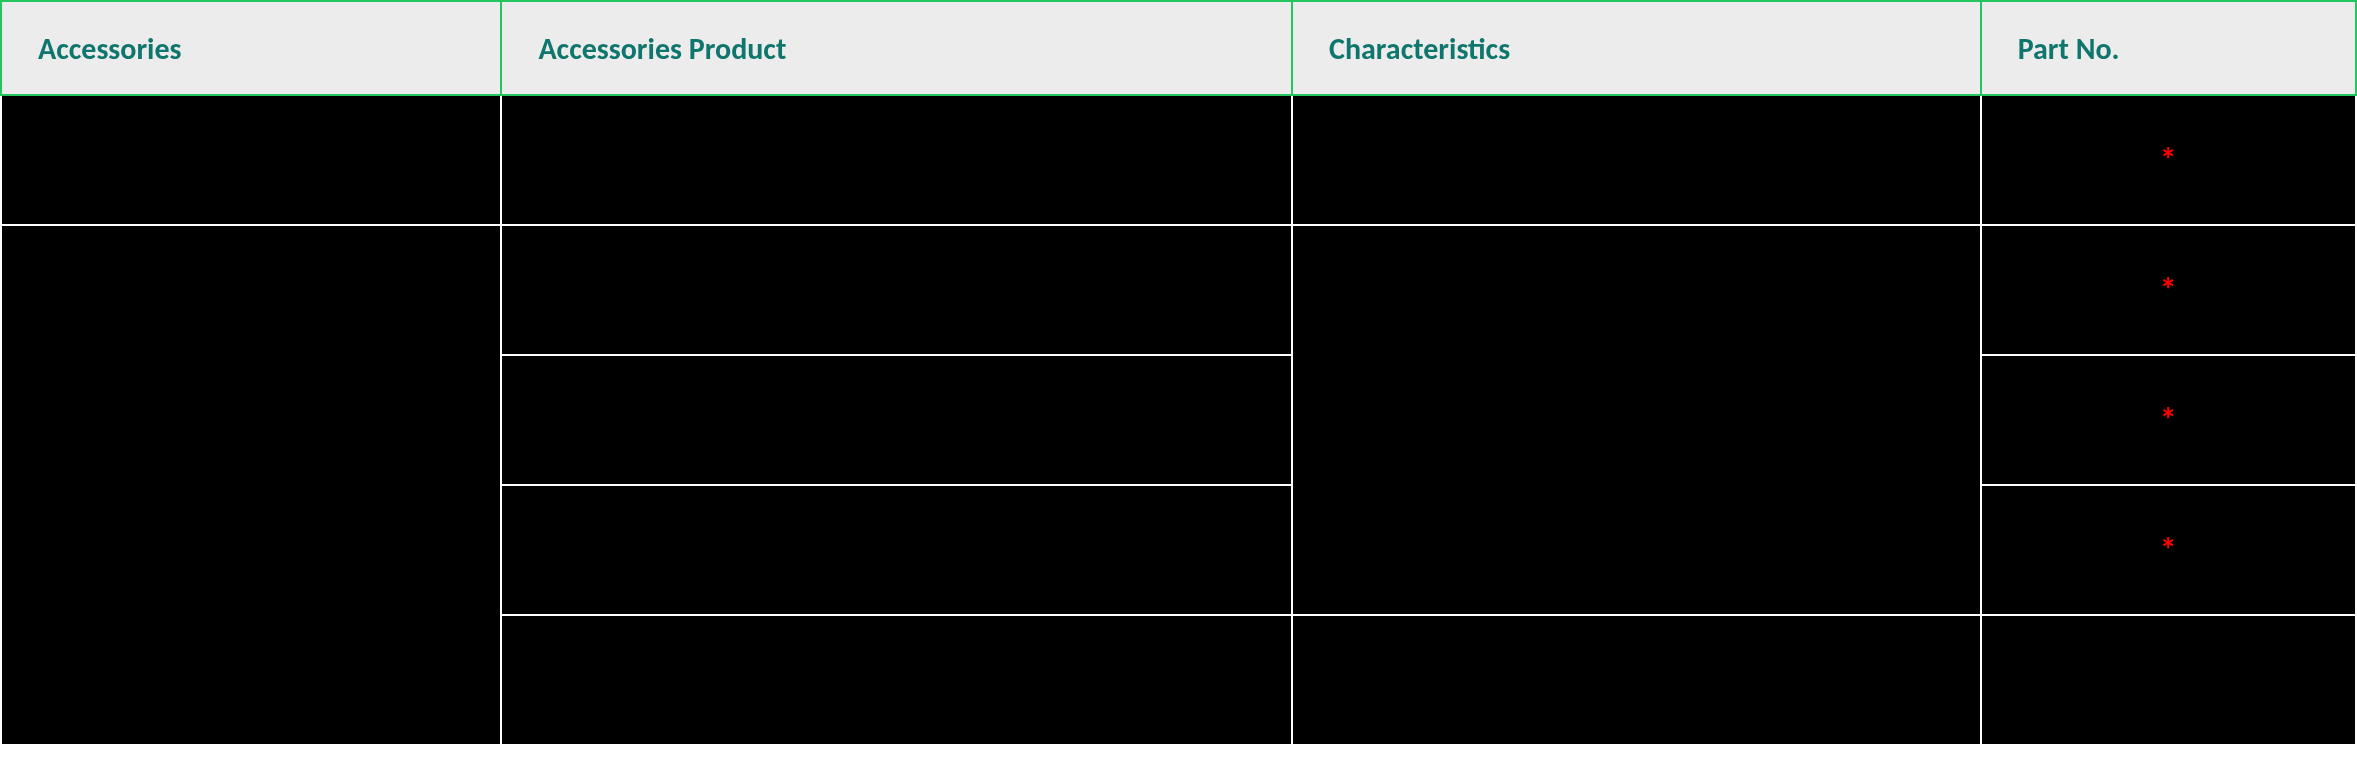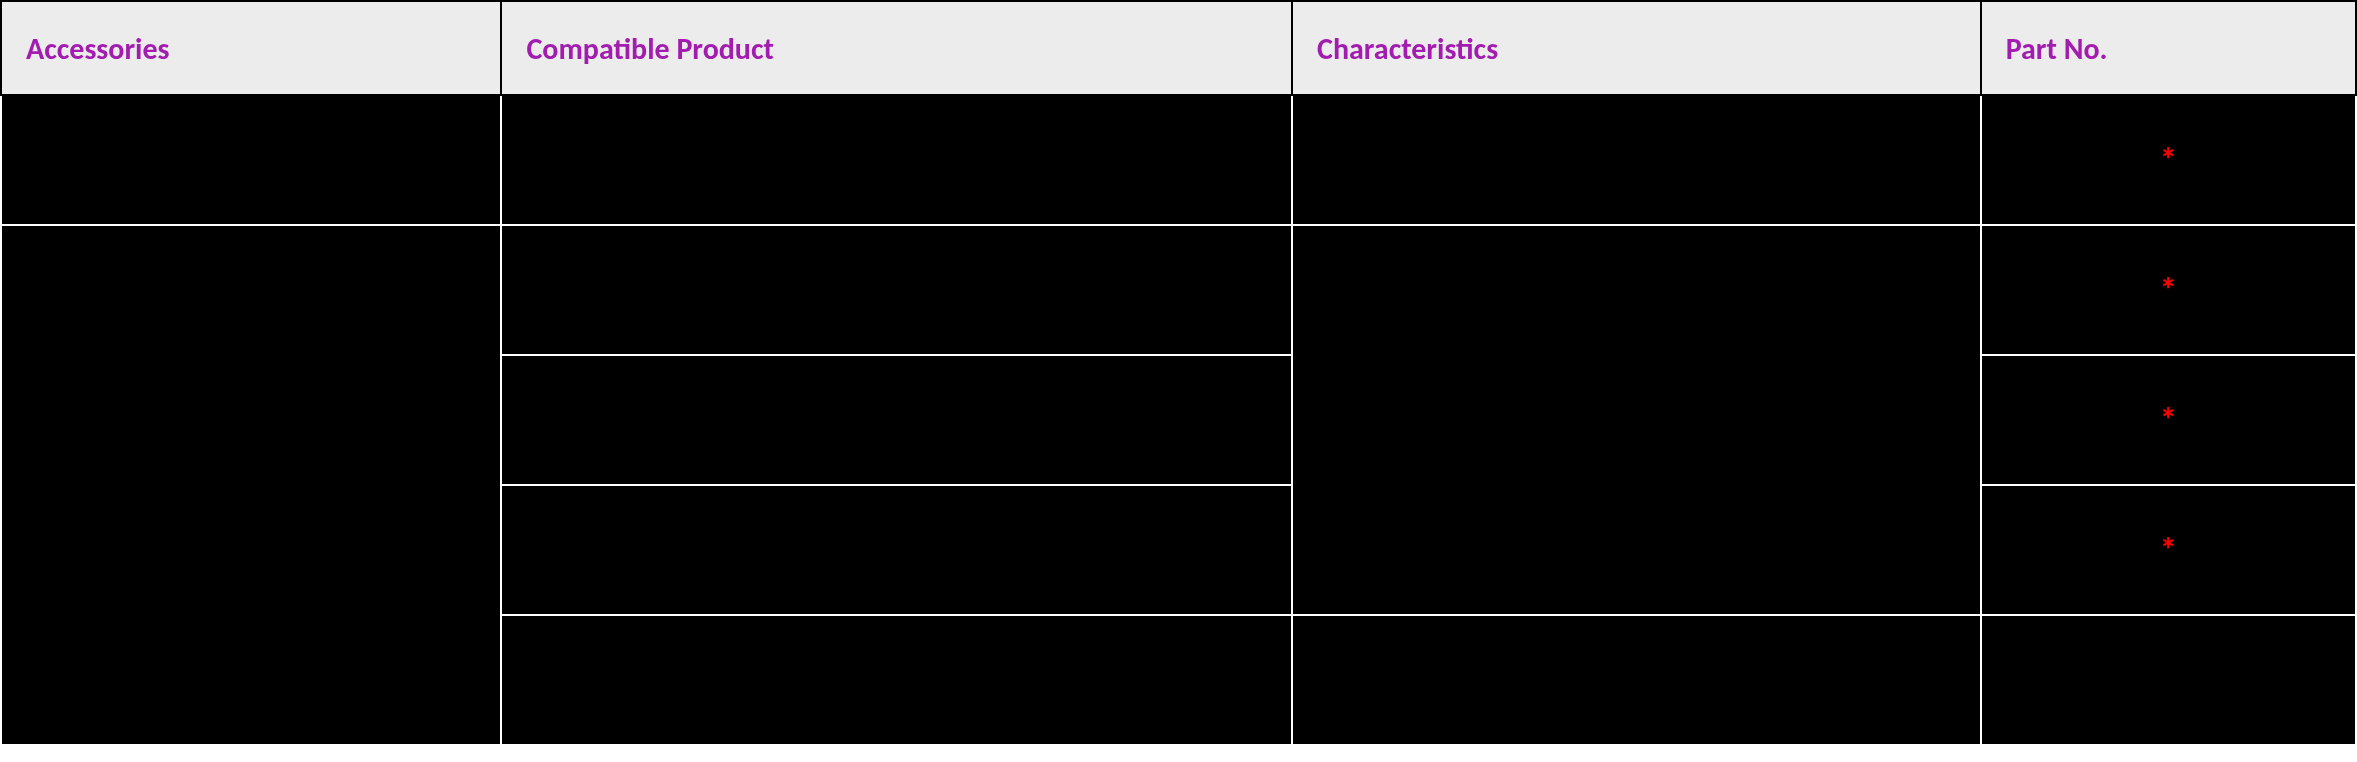--- a/index.html
+++ b/index.html
@@ -14,26 +14,26 @@
     box-sizing: border-box;
     padding: 0;
   }
   table.acc {
     width: 100%;
     border-collapse: collapse;
     table-layout: fixed;
   }
   table.acc th {
     background: #ececec;
-    color: #a21caf;
+    color: #0f766e;
     font-weight: 700;
     font-size: 30px;
     text-align: left;
-    padding: 20px 24px;
-    border: 2px solid #000000;
+    padding: 20px 36px;
+    border: 2px solid #22c55e;
     height: 94px;
     box-sizing: border-box;
     vertical-align: middle;
   }
   table.acc td {
     background: #000000;
     color: #000000; 
     font-size: 30px;
     text-align: left;
     padding: 20px 24px;
@@ -71,21 +71,21 @@
   <table class="acc">
     <colgroup>
       <col class="c1">
         <col class="c2">
         <col class="c3">
         <col class="c4">
     </colgroup>
     <thead>
       <tr>
         <th>Accessories</th>
-        <th>Compatible Product</th>
+        <th>Accessories Product</th>
         <th>Characteristics</th>
         <th>Part No.</th>
       </tr>
     </thead>
     <tbody>
 
       <tr>
         <td><span></span></td>
         <td><span></span></td>
         <td><span></span></td>

